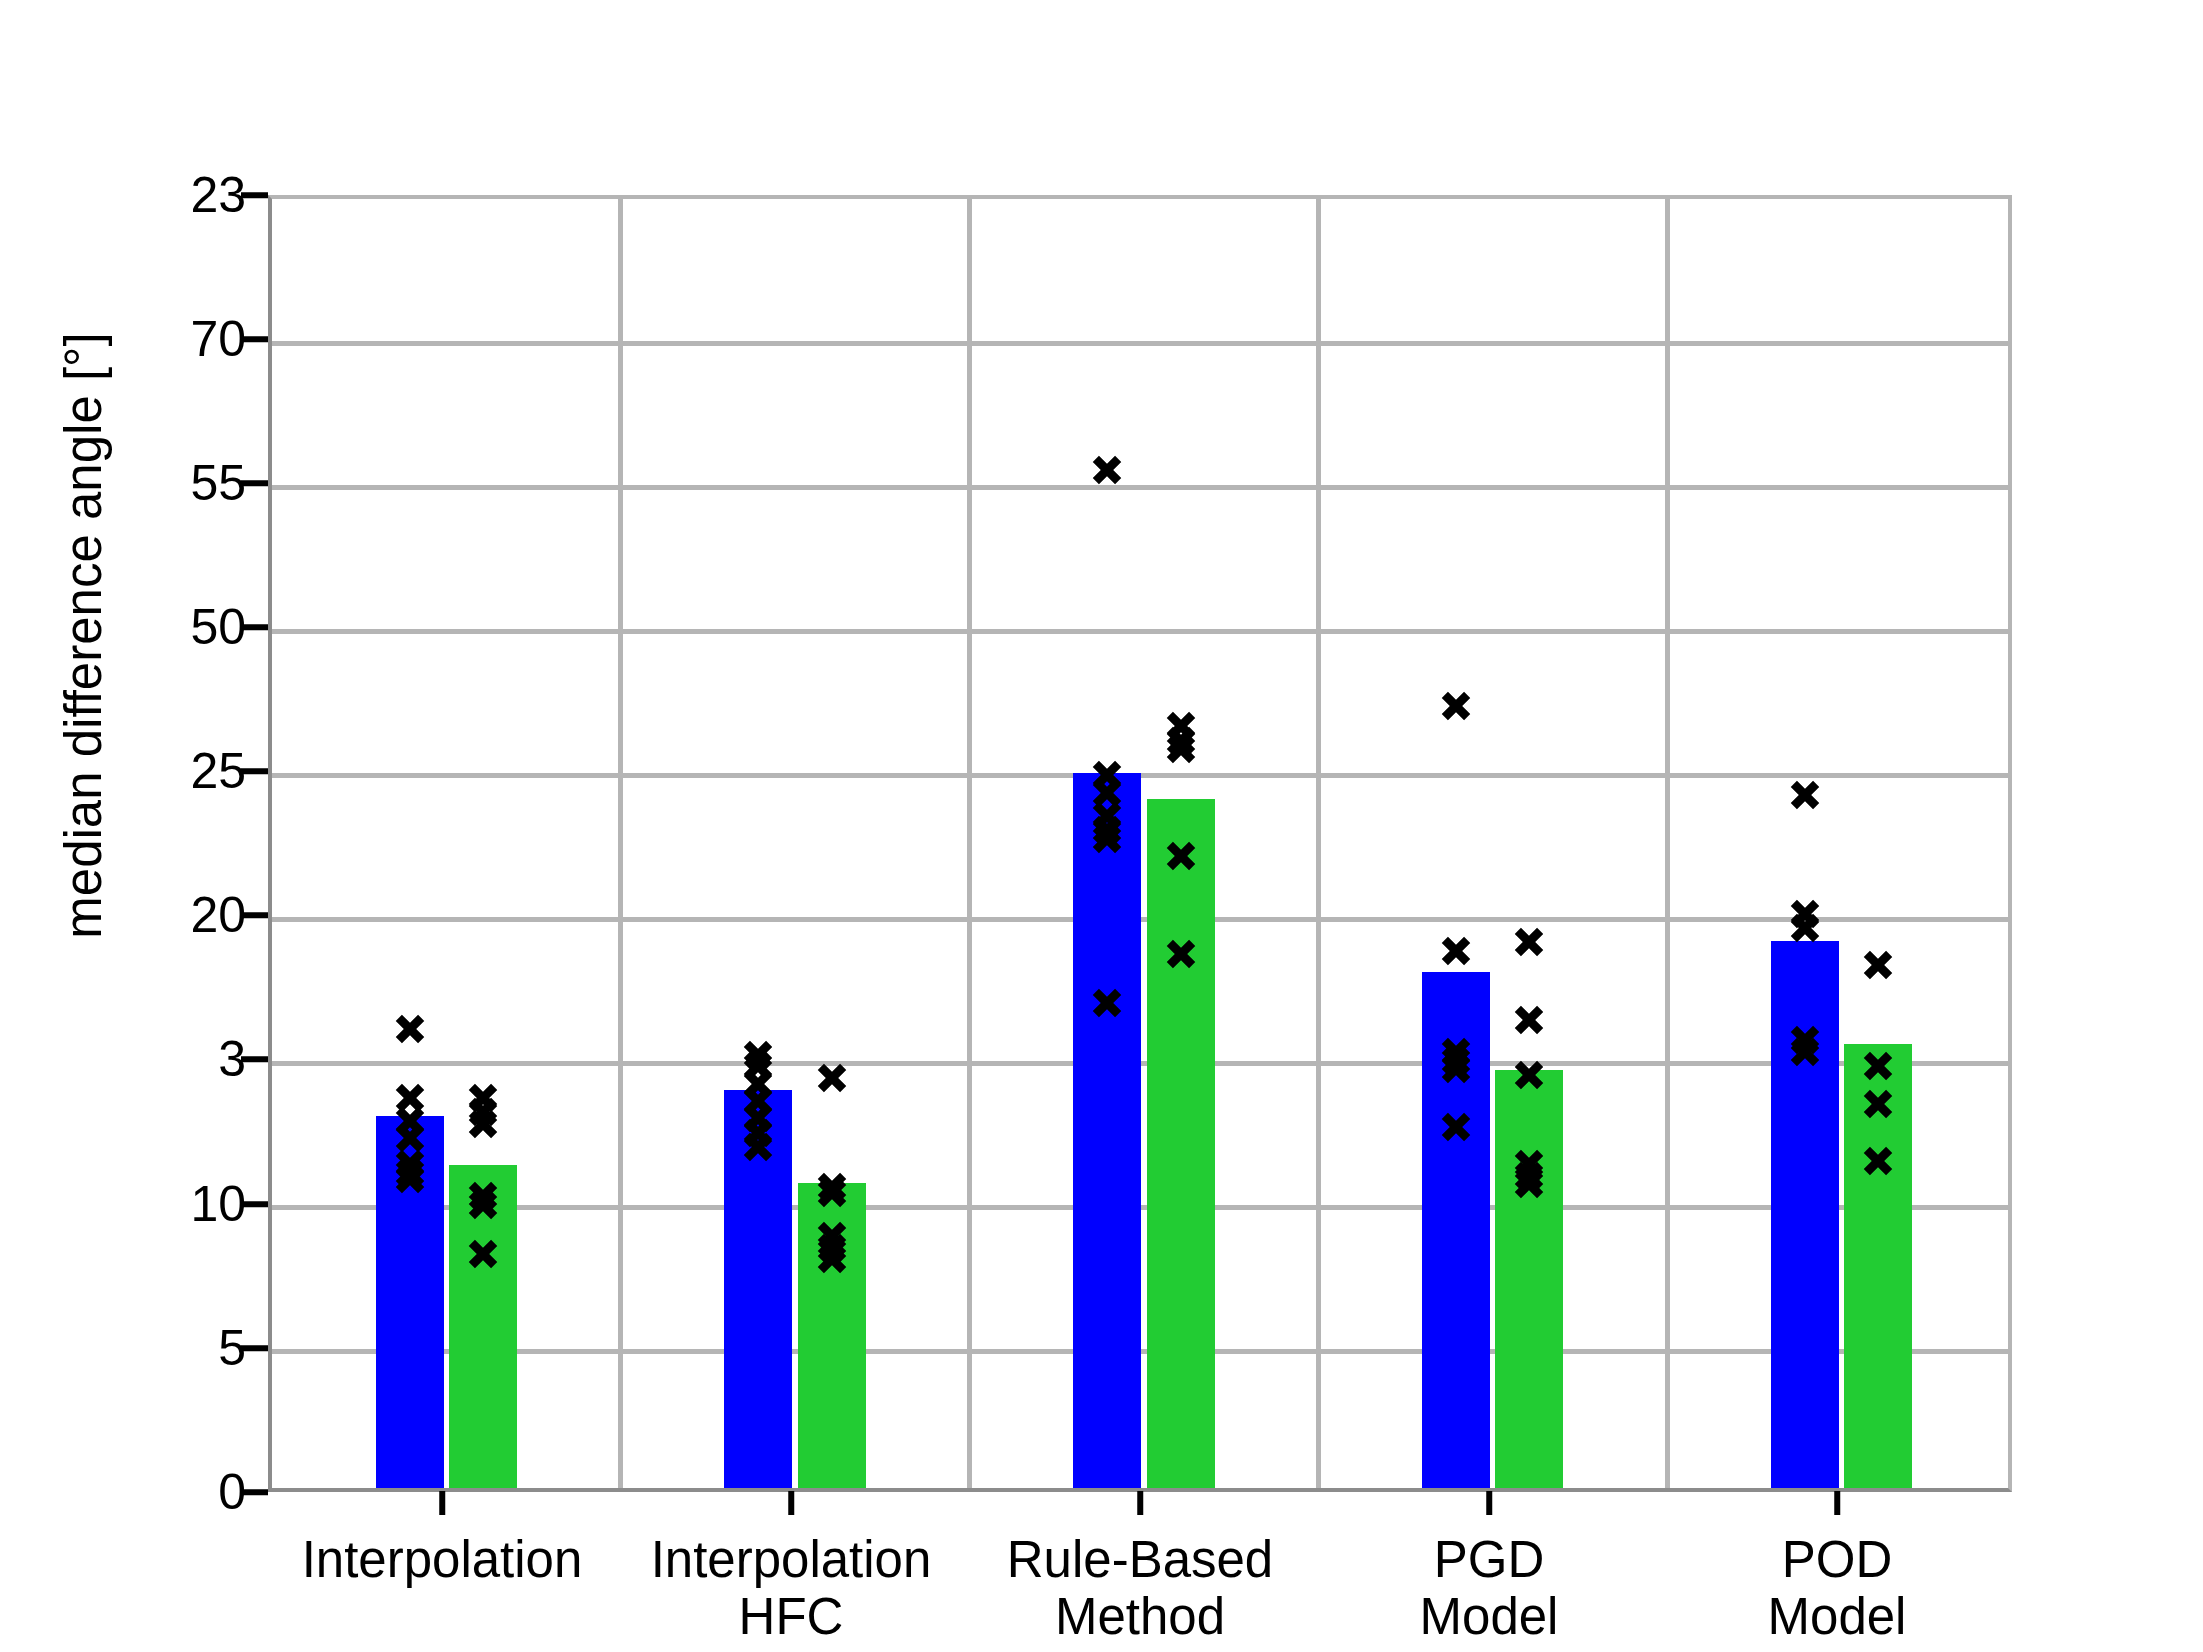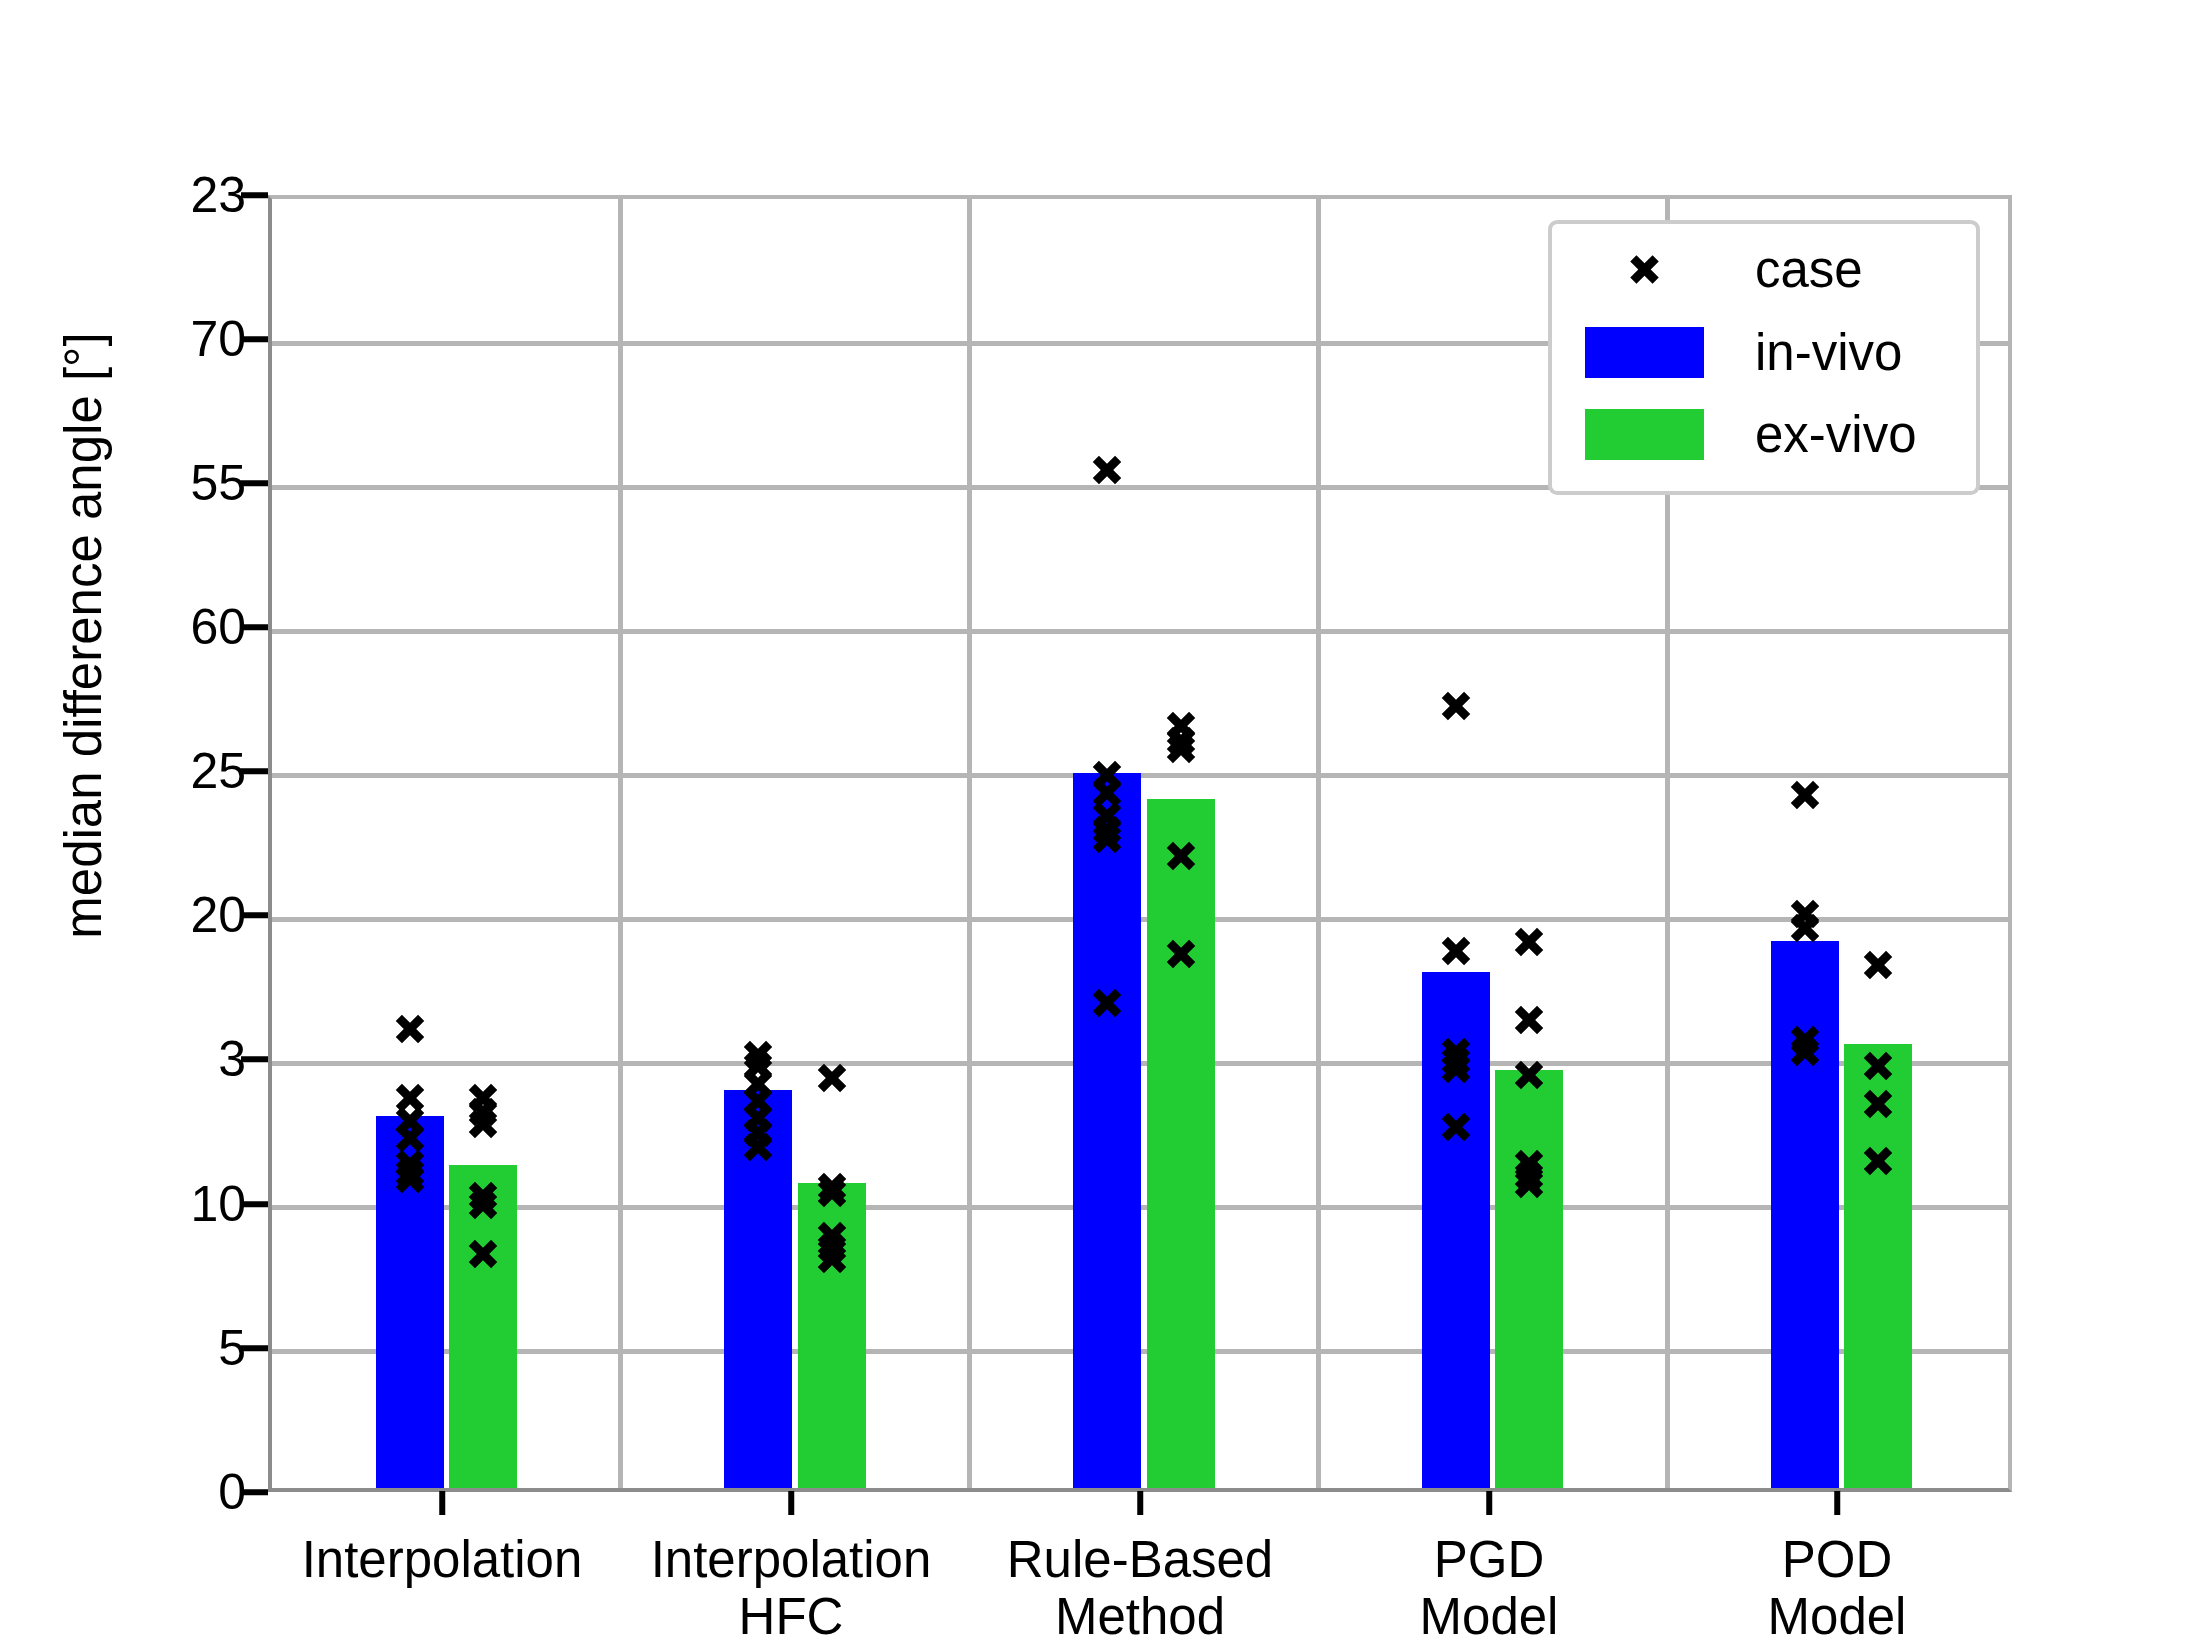--- a/index.html
+++ b/index.html
@@ -89,21 +89,21 @@
 
   <div id="ylabel">median difference angle [°]</div>
 
   <div id="ytick-labels">
       <div class="ytick-label" style="top: 1297px;">0</div>
       <div class="ytick-label" style="top: 1153px;">5</div>
       <div class="ytick-label" style="top: 1009px;">10</div>
       <div class="ytick-label" style="top: 864px;">3</div>
       <div class="ytick-label" style="top: 720px;">20</div>
       <div class="ytick-label" style="top: 576px;">25</div>
-      <div class="ytick-label" style="top: 432px;">60</div>
+      <div class="ytick-label" style="top: 432px;">50</div>
       <div class="ytick-label" style="top: 288px;">55</div>
       <div class="ytick-label" style="top: 144px;">70</div>
       <div class="ytick-label" style="top: 0px;">23</div>
     </div>
   <div id="ytick-marks">
       <div class="ytick-mark" style="top: 1297px;"></div>
       <div class="ytick-mark" style="top: 1153px;"></div>
       <div class="ytick-mark" style="top: 1009px;"></div>
       <div class="ytick-mark" style="top: 864px;"></div>
       <div class="ytick-mark" style="top: 720px;"></div>
@@ -462,33 +462,15 @@
       <div class="xtick-label" style="left: 1221px;">
         <span>PGD</span>
         <span>Model</span>
       </div>
       <div class="xtick-label" style="left: 1569px;">
         <span>POD</span>
         <span>Model</span>
       </div>
     </div>
 
-  <div id="legend">
-      <div class="legend-row" style="top: 9.2px;">
-        <div class="legend-marker">
-          <svg viewBox="0 0 100 100" xmlns="http://www.w3.org/2000/svg">
-            <path fill="#000000" d="M24 4 L50 30 L76 4 L96 24 L70 50 L96 76 L76 96 L50 70 L24 96 L4 76 L30 50 L4 24 Z"></path>
-          </svg>
-        </div>
-        <div class="legend-text">case</div>
-      </div>
-      <div class="legend-row" style="top: 92px;">
-        <div class="legend-swatch" style="background: rgb(0, 0, 255);"></div>
-        <div class="legend-text">in-vivo</div>
-      </div>
-      <div class="legend-row" style="top: 174px;">
-        <div class="legend-swatch" style="background: rgb(34, 204, 51);"></div>
-        <div class="legend-text">ex-vivo</div>
-      </div>
-    </div>
 
 </div>
 
 
 </body></html>

